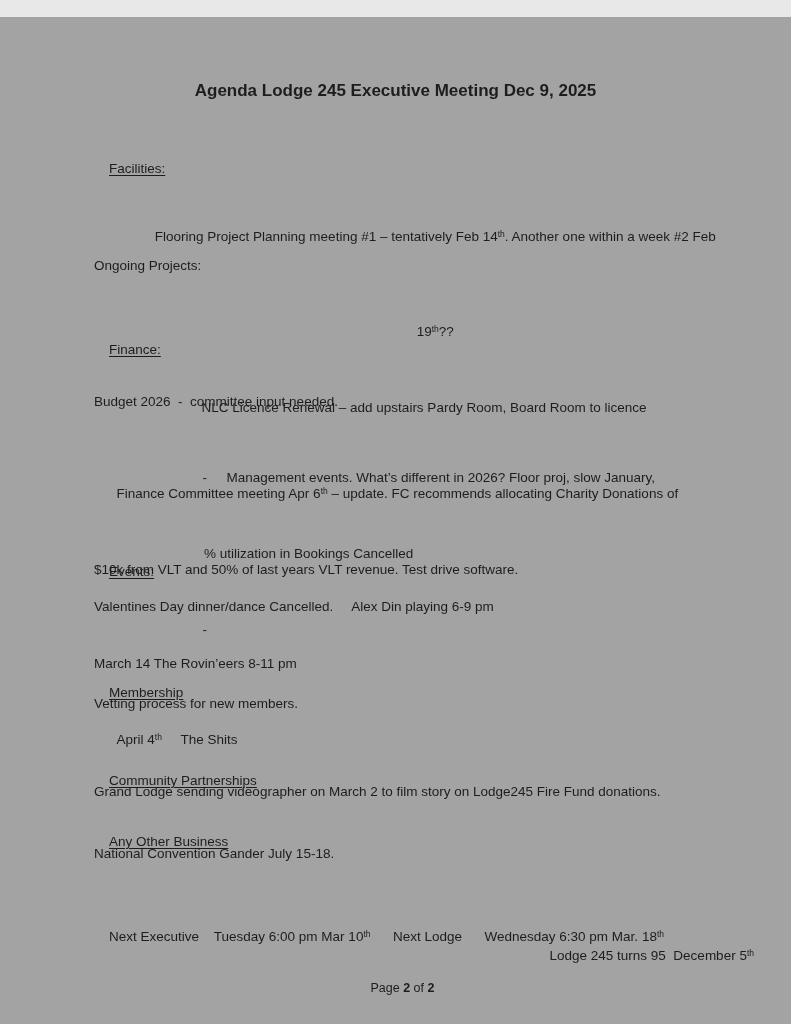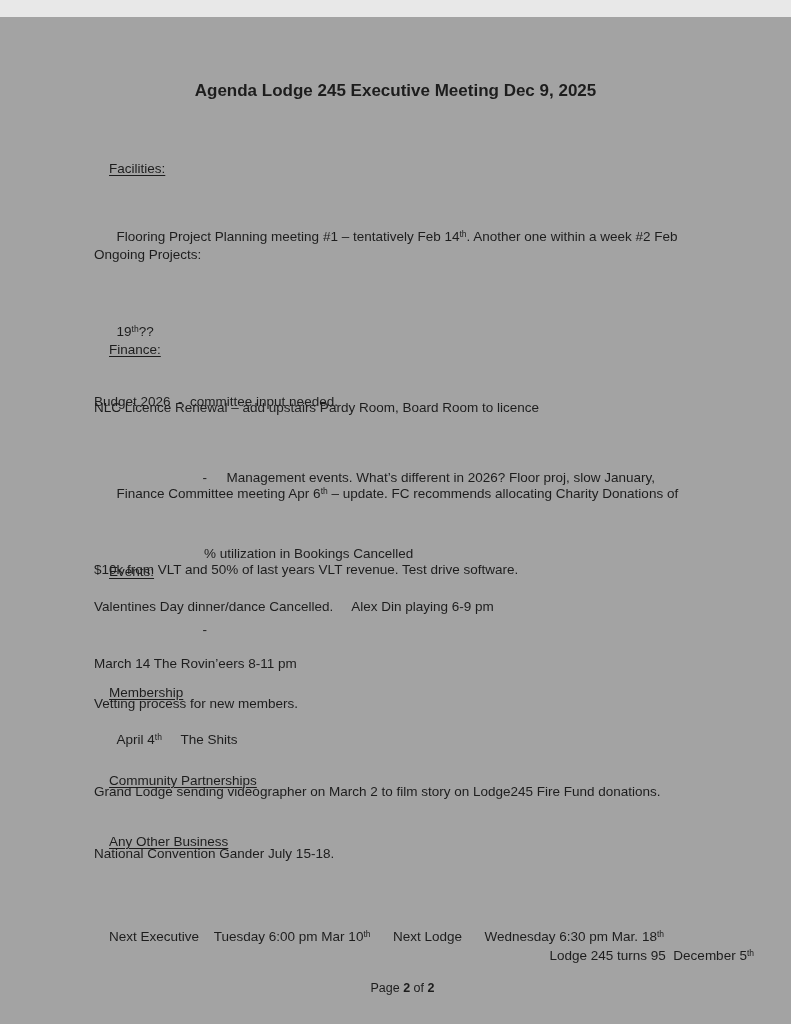--- a/index.html
+++ b/index.html
@@ -56,31 +56,31 @@
 </head>
 <body>
 
 <div class="sheet">
 
   <div class="title-block" style="top:63px;">Agenda Lodge 245 Executive Meeting Dec 9, 2025</div>
 
   <div class="block" style="top:123px;">
     <span class="heading-text">Facilities:</span>
   </div>
-  <div class="block" style="top:153px;">
+  <div class="block" style="top:153px;text-align:center;">
     <div>
       <span>Flooring Project Planning meeting #1 – tentatively Feb 14</span><span class="sup">th</span><span>. Another one within a week #2 Feb</span>
     </div>
     <div>
       <span>19</span><span class="sup">th</span><span>??</span>
     </div>
     <div>NLC Licence Renewal – add upstairs Pardy Room, Board Room to licence</div>
   </div>
 
-  <div class="block" style="top:228px;">Ongoing Projects:</div>
+  <div class="block" style="top:239px;">Ongoing Projects:</div>
 
   <div class="block" style="top:304px;">
     <span class="heading-text">Finance:</span>
   </div>
   <div class="block" style="top:337px;">
     <div>Budget 2026  -  committee input needed.</div>
     <div class="indent-dash">
       <span class="dash-cell">-</span><span>Management events. What’s different in 2026? Floor proj, slow January,</span>
     </div>
     <div class="indent-text">% utilization in Bookings Cancelled</div>

